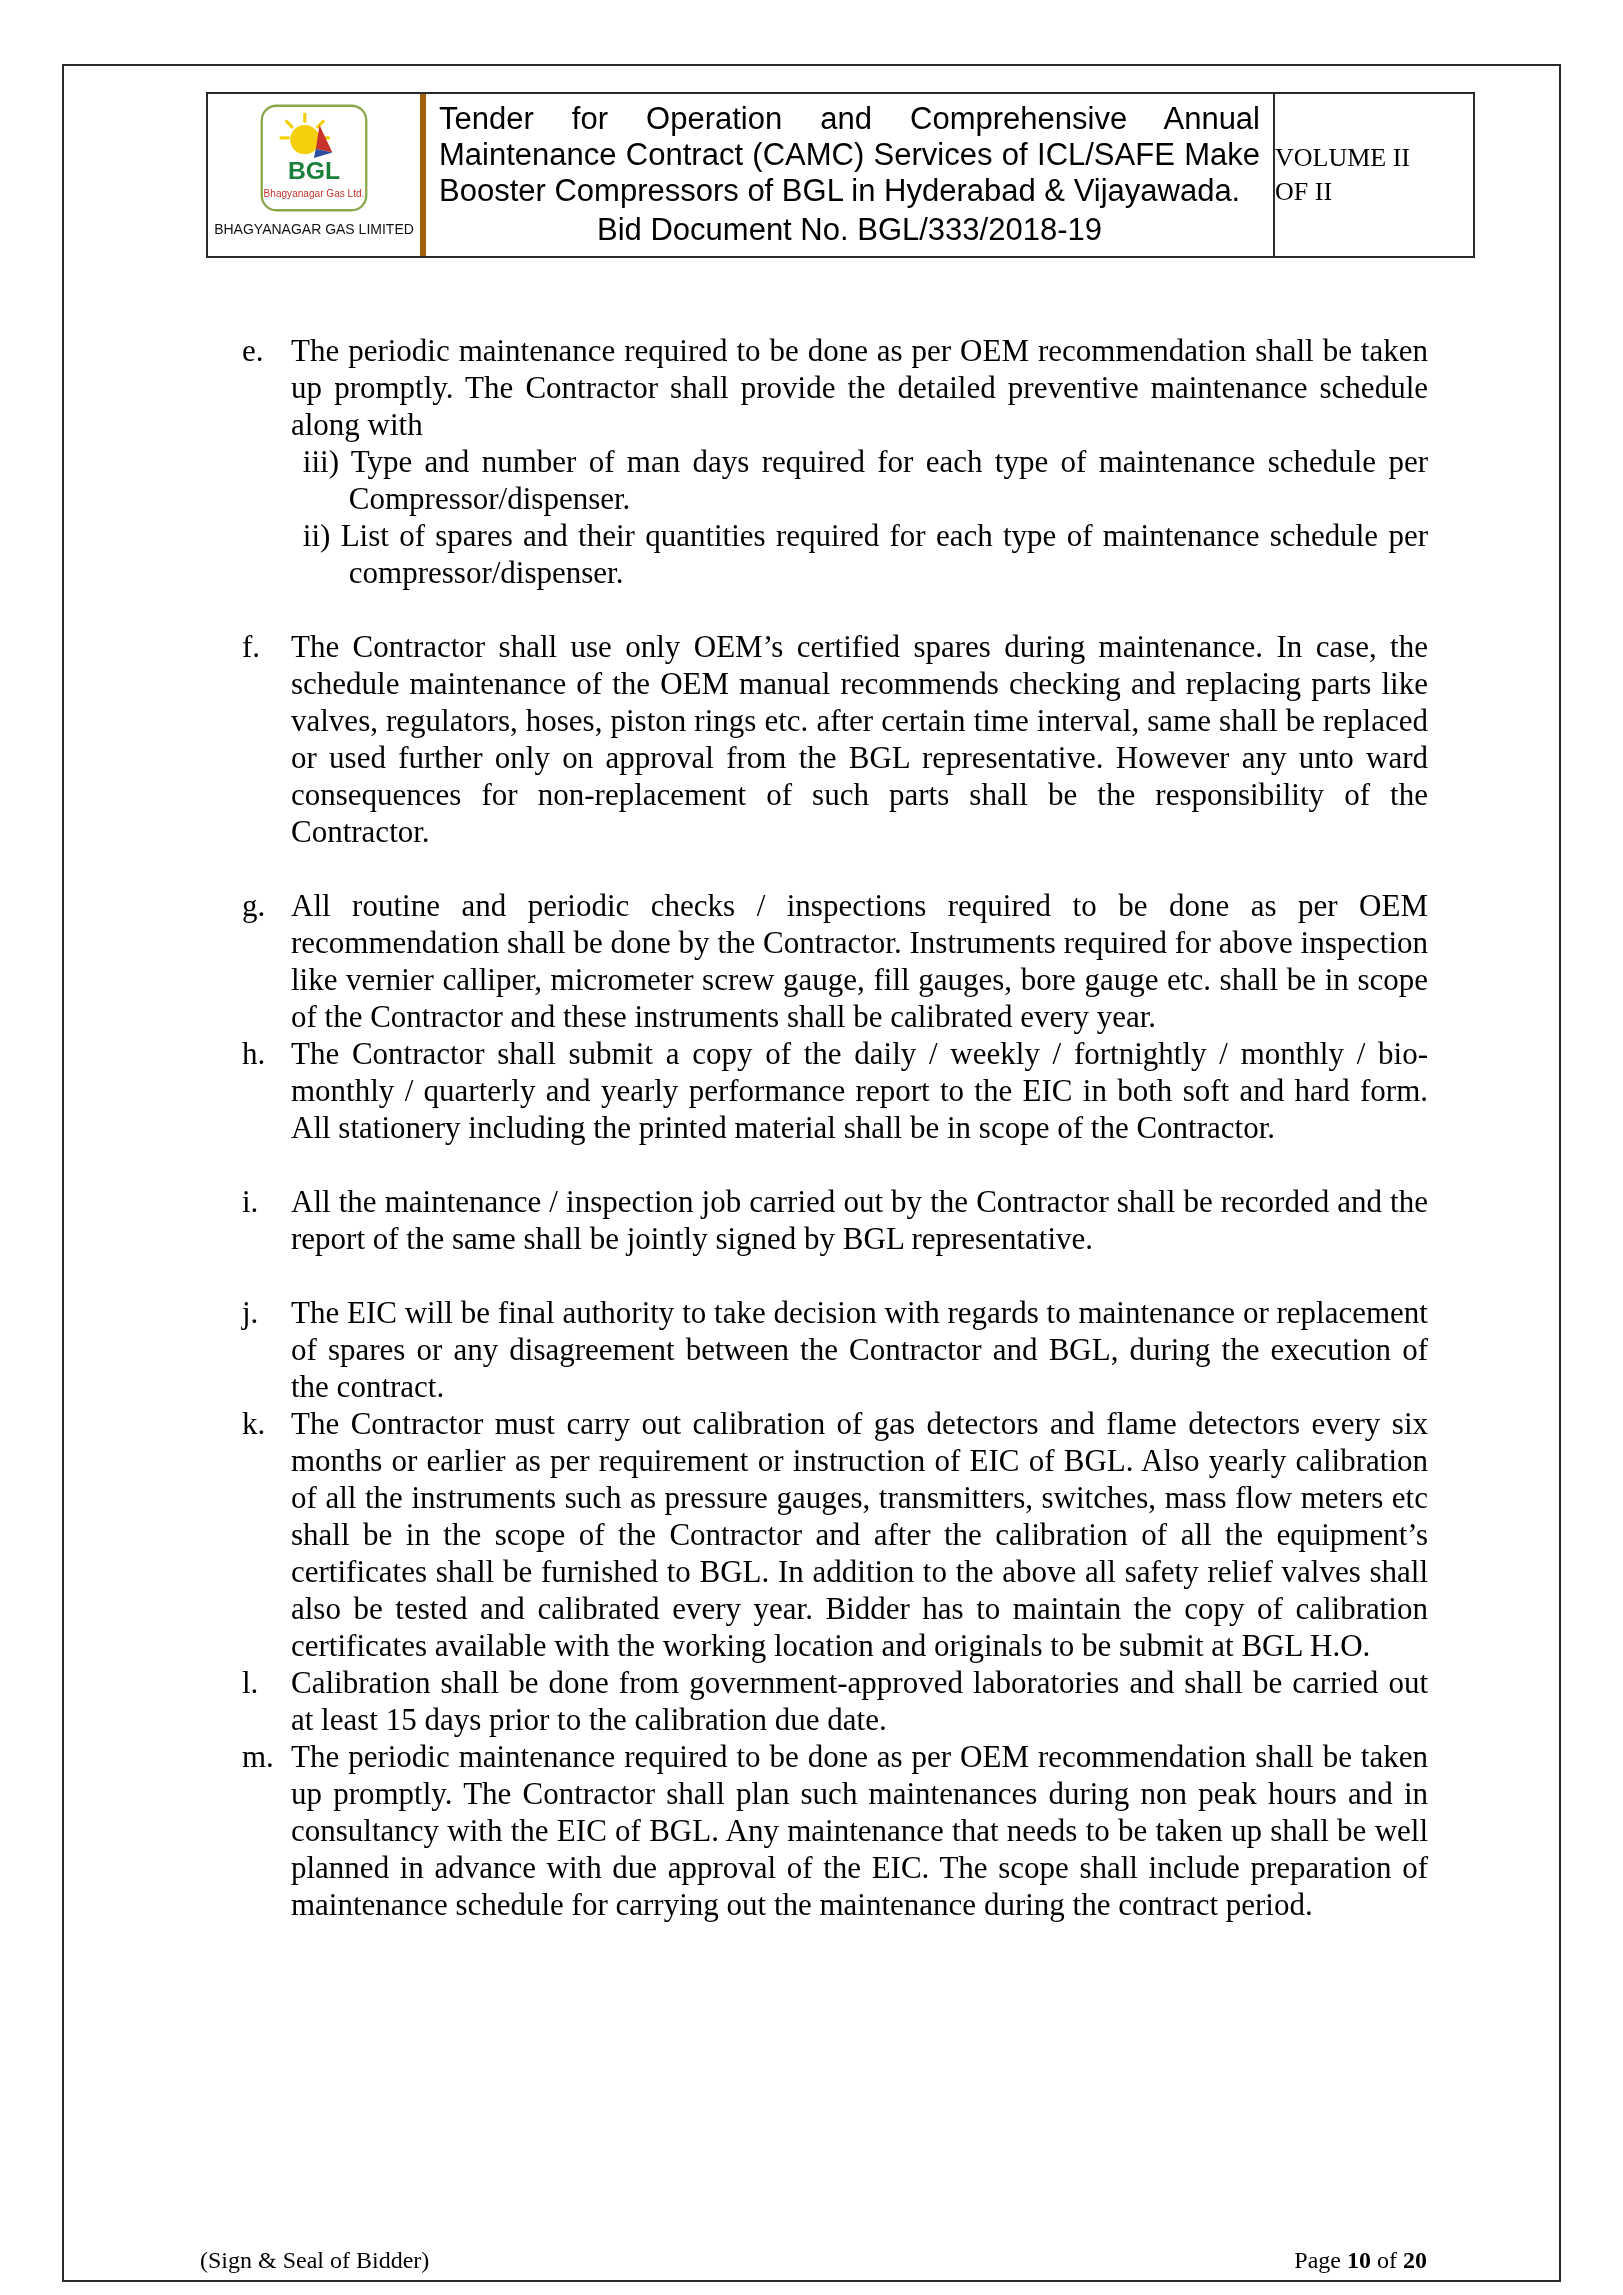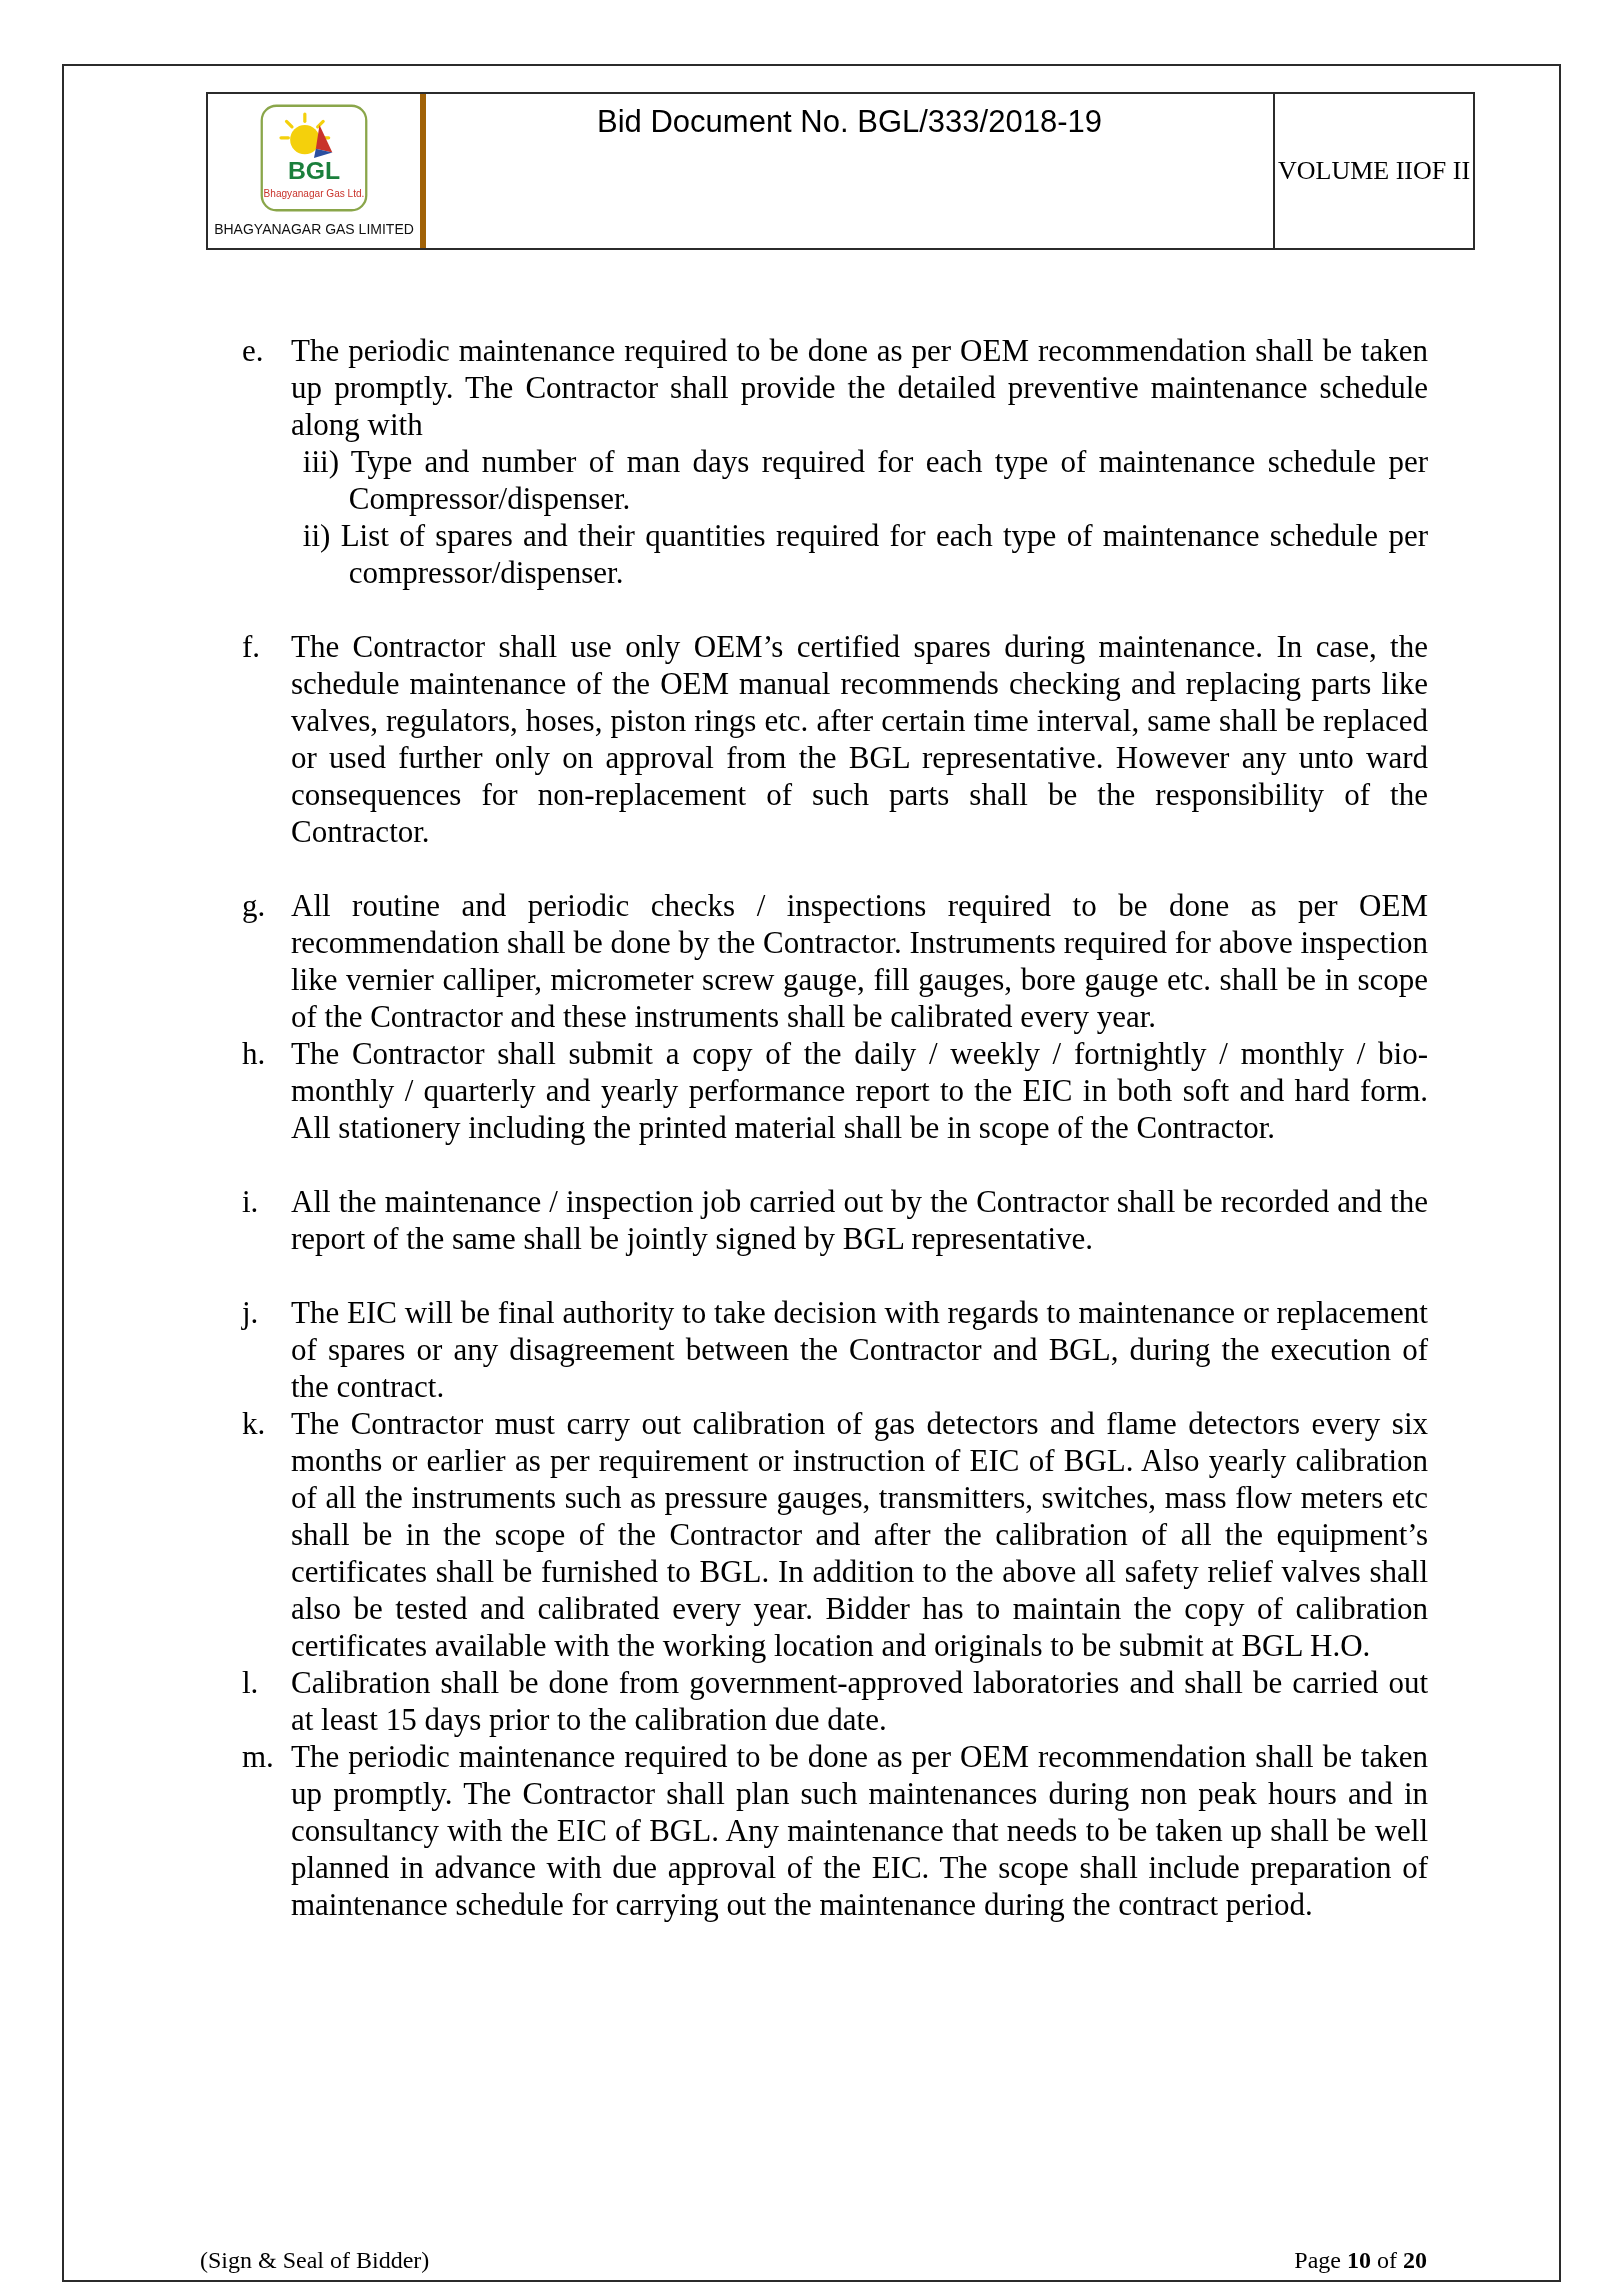--- a/index.html
+++ b/index.html
@@ -26,22 +26,22 @@
   .title-cell { padding:6.5px 13px 7.9px; }
   .tender-title {
     font-family:"Liberation Sans", sans-serif; font-size:31px; line-height:36px;
     text-align:justify; color:#000;
   }
   .bid-doc {
     font-family:"Liberation Sans", sans-serif; font-size:31px; line-height:37px;
     text-align:center; margin-top:2.6px;
   }
   .volume-cell {
-    border-left:2px solid #2b2b2b; display:flex; flex-direction:row;
-    align-items:center; justify-content:center; text-align:center;
+    border-left:2px solid #2b2b2b; display:flex; flex-direction:column;
+    align-items:flex-start; justify-content:center; text-align:center;
     font-size:26px; line-height:34px;
   }
   .content {
     position:absolute; left:242px; top:332px; width:1186px;
     font-size:31px; line-height:37px;
   }
   .doc-item { display:flex; }
   .gap-after { margin-bottom:37px; }
   .item-label { flex:0 0 49px; }
   .item-body { flex:1; text-align:justify; }
@@ -74,20 +74,21 @@
         <circle cx="50" cy="40" r="16" fill="#f4d00c"></circle>
         <path d="M66 24 L80 54 L62 50 Z" fill="#c9332b"></path>
         <path d="M62 50 L80 54 L60 60 Z" fill="#2a4fa0"></path>
         <text x="60" y="83" font-size="27" fill="#1b7f3c" text-anchor="middle" font-weight="bold" font-family="Liberation Sans, sans-serif">BGL</text>
         <text x="60" y="102" font-size="11" fill="#c9332b" text-anchor="middle" font-family="Liberation Sans, sans-serif">Bhagyanagar Gas Ltd.</text>
       </svg>
       <div class="org-name">BHAGYANAGAR GAS LIMITED</div>
     </div>
 
     <div class="title-cell">
+      <div class="tender-title">Tender for Operation and Comprehensive Annual Maintenance Contract (CAMC) Services of ICL/SAFE Make Booster Compressors of BGL in Hyderabad &amp; Vijayawada.</div>
       <div class="bid-doc">Bid Document No. BGL/333/2018-19</div>
     </div>
 
     <div class="volume-cell">
       <div>VOLUME II</div>
       <div>OF II</div>
     </div>
 
   </div>
 

